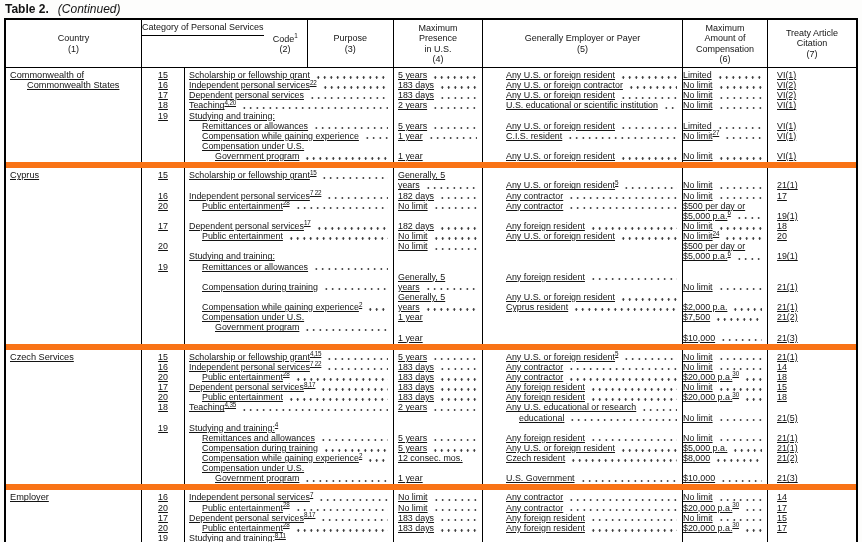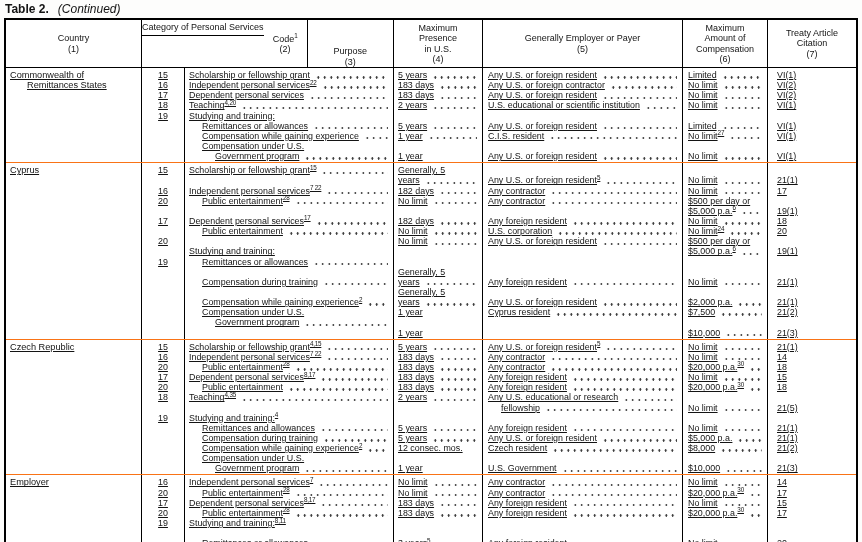--- a/index.html
+++ b/index.html
@@ -12,31 +12,31 @@
   
   .header{display:grid;grid-template-columns:135px 252px 89px 200px 85px auto;
           border-bottom:1px solid #000;height:47px;font-size:9px;line-height:10.5px;text-align:center;}
   .hcell{display:flex;flex-direction:column;justify-content:center;border-left:1px solid #000;}
   .hcell:first-child{border-left:none;}
   .hlbl{white-space:pre-line;}
   .hgroup{border-left:1px solid #000;display:flex;flex-direction:row;}
   .hspan{height:15px;border-bottom:1px solid #000;display:flex;align-items:center;justify-content:center;}
   .hsub{flex:1;display:flex;}
   .hcode{width:43px;border-right:1px solid #000;display:flex;flex-direction:column;justify-content:center;}
-  .hpurpose{flex:1;display:flex;flex-direction:column;justify-content:flex-end;}
+  .hpurpose{flex:1;display:flex;flex-direction:column;justify-content:center;}
   sup{font-size:6.3px;line-height:6px;letter-spacing:-0.2px;}
   
-  .section{display:grid;grid-template-columns:135px 43px 209px 89px 200px 85px auto;border-top:1px solid #f97316;}
+  .section{display:grid;grid-template-columns:135px 43px 209px 89px 200px 85px auto;border-top:6px solid #f97316;}
   .section:first-child{border-top:none;}
   .col{border-left:1px solid #000;padding-top:2px;padding-bottom:1px;overflow:hidden;text-decoration:underline;}
   .col-country{border-left:none;padding-left:4px;}
   .col-purpose{padding-left:4px;}
   .col-presence{padding-left:4px;}
-  .col-employer{padding-left:5px;}
-  .col-amount{padding-left:5px;}
+  .col-employer{padding-left:23px;}
+  .col-amount{}
   .col-treaty{padding-left:9px;}
   .line{height:10.15px;display:flex;align-items:flex-start;white-space:nowrap;
         font-size:8.9px;line-height:10.15px;padding-right:3px;}
   .col-code .line{justify-content:center;padding-right:0;}
   .i1{padding-left:13px;justify-content:space-between;}
   .i2{padding-left:26px;}
   .cname{font-size:9.2px;}
   .cindent{padding-left:17px;}
   .line sup{margin-top:-0.5px;}
   .leader{flex:1;align-self:flex-end;height:2.4px;margin:0 2px 1.5px 5px;min-width:7px;
@@ -89,21 +89,21 @@
       <div class="hcell">
         <div class="hlbl">Treaty Article
 Citation</div>
         <div class="hnum">(7)</div>
       </div>
     </div>
     <div id="tbody">
         <div class="section">
           <div class="col col-country">
             <div class="line cname">Commonwealth of</div>
-            <div class="line cname cindent">Remittances States</div>
+            <div class="line cname cindent">Commonwealth States</div>
           </div>
           <div class="col col-code">
             <div class="line">
               <span class="txt">15</span>
             </div>
             <div class="line">
               <span class="txt">16</span>
             </div>
             <div class="line">
               <span class="txt">17</span>
@@ -435,24 +435,20 @@
             <div class="line">
               <span class="txt">Any contractor</span>
               <span class="leader"></span>
             </div>
             <div class="line"></div>
             <div class="line">
               <span class="txt">Any foreign resident</span>
               <span class="leader"></span>
             </div>
             <div class="line">
-              <span class="txt">U.S. corporation</span>
-              <span class="leader"></span>
-            </div>
-            <div class="line">
               <span class="txt">Any U.S. or foreign resident</span>
               <span class="leader"></span>
             </div>
             <div class="line"></div>
             <div class="line"></div>
             <div class="line"></div>
             <div class="line">
               <span class="txt">Any foreign resident</span>
               <span class="leader"></span>
             </div>
@@ -558,21 +554,21 @@
               <span class="txt">21(2)</span>
             </div>
             <div class="line"></div>
             <div class="line">
               <span class="txt">21(3)</span>
             </div>
           </div>
         </div>
         <div class="section">
           <div class="col col-country">
-            <div class="line cname">Czech Republic</div>
+            <div class="line cname">Czech Services</div>
           </div>
           <div class="col col-code">
             <div class="line">
               <span class="txt">15</span>
             </div>
             <div class="line">
               <span class="txt">16</span>
             </div>
             <div class="line">
               <span class="txt">20</span>
@@ -715,21 +711,21 @@
             </div>
             <div class="line">
               <span class="txt">Any foreign resident</span>
               <span class="leader"></span>
             </div>
             <div class="line">
               <span class="txt">Any U.S. educational or research</span>
               <span class="leader"></span>
             </div>
             <div class="line i1">
-              <span class="txt">fellowship</span>
+              <span class="txt">educational</span>
               <span class="leader"></span>
             </div>
             <div class="line"></div>
             <div class="line">
               <span class="txt">Any foreign resident</span>
               <span class="leader"></span>
             </div>
             <div class="line">
               <span class="txt">Any U.S. or foreign resident</span>
               <span class="leader"></span>

